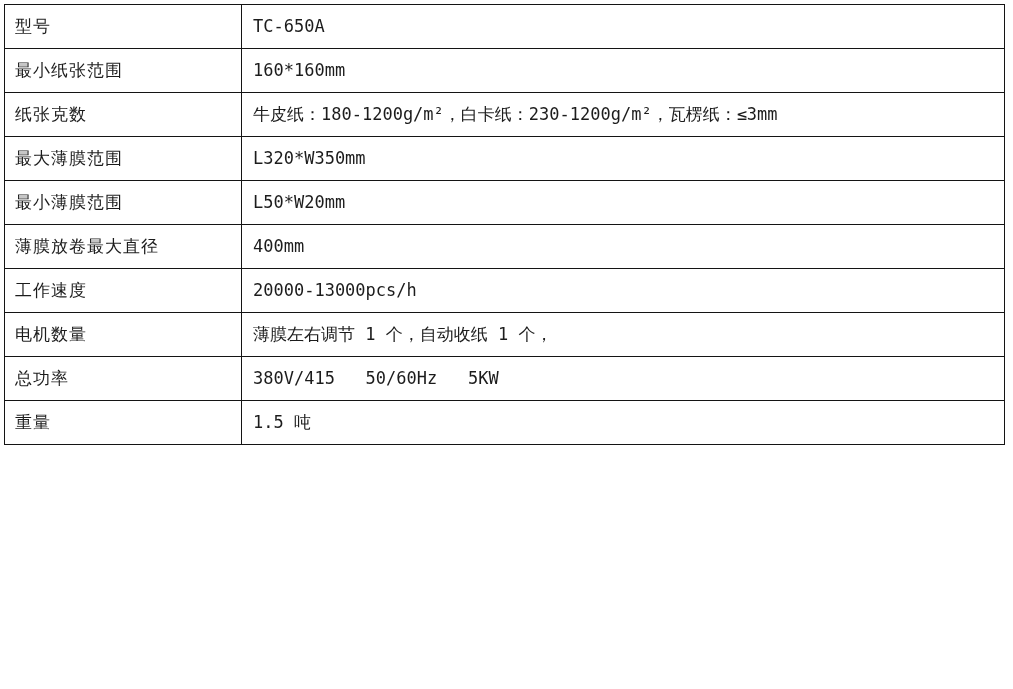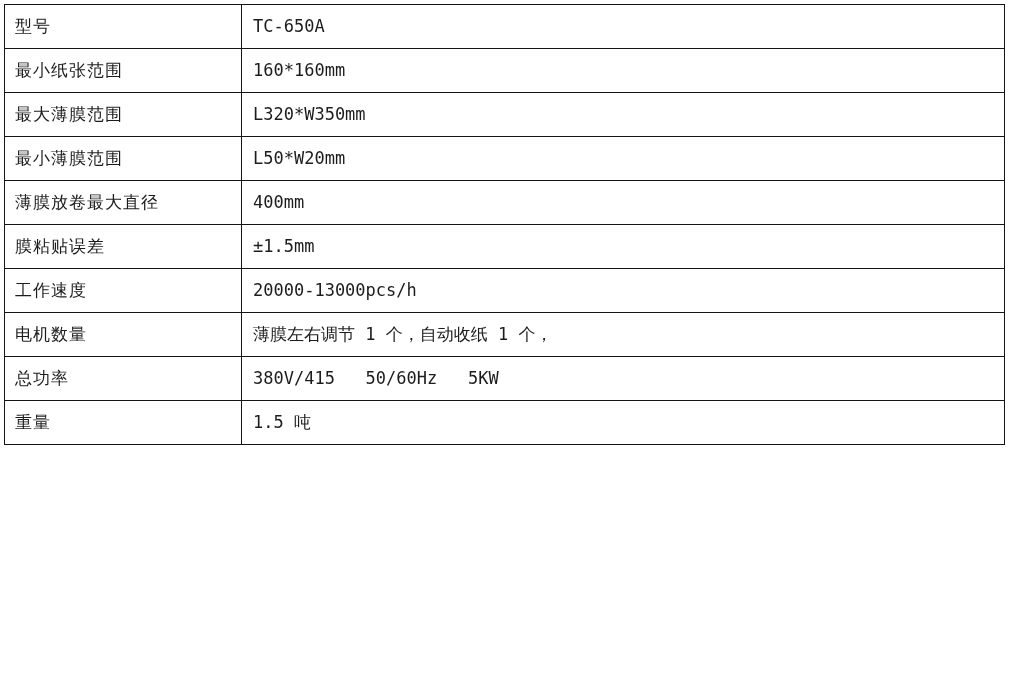--- a/index.html
+++ b/index.html
@@ -50,34 +50,34 @@
     <tbody>
       <tr>
         <td class="label-cell">型号</td>
         <td class="value-cell">TC-650A</td>
       </tr>
       <tr>
         <td class="label-cell">最小纸张范围</td>
         <td class="value-cell">160*160mm</td>
       </tr>
       <tr>
+        <td class="label-cell">纸张克数</td>
+        <td class="value-cell">牛皮纸：180-1200g/m²，白卡纸：230-1200g/m²，瓦楞纸：≤3mm</td>
+      </tr>
+      <tr>
         <td class="label-cell">最大薄膜范围</td>
         <td class="value-cell">L320*W350mm</td>
       </tr>
       <tr>
         <td class="label-cell">最小薄膜范围</td>
         <td class="value-cell">L50*W20mm</td>
       </tr>
       <tr>
         <td class="label-cell">薄膜放卷最大直径</td>
         <td class="value-cell">400mm</td>
-      </tr>
-      <tr>
-        <td class="label-cell">膜粘贴误差</td>
-        <td class="value-cell">±1.5mm</td>
       </tr>
       <tr>
         <td class="label-cell">工作速度</td>
         <td class="value-cell">20000-13000pcs/h</td>
       </tr>
       <tr>
         <td class="label-cell">电机数量</td>
         <td class="value-cell">薄膜左右调节 1 个，自动收纸 1 个，</td>
       </tr>
       <tr>

